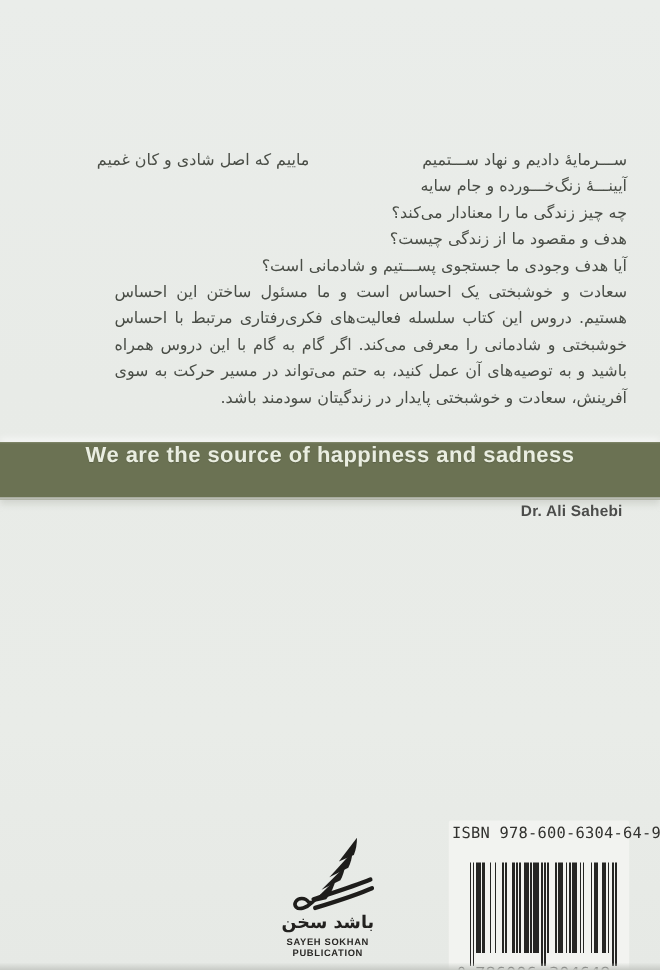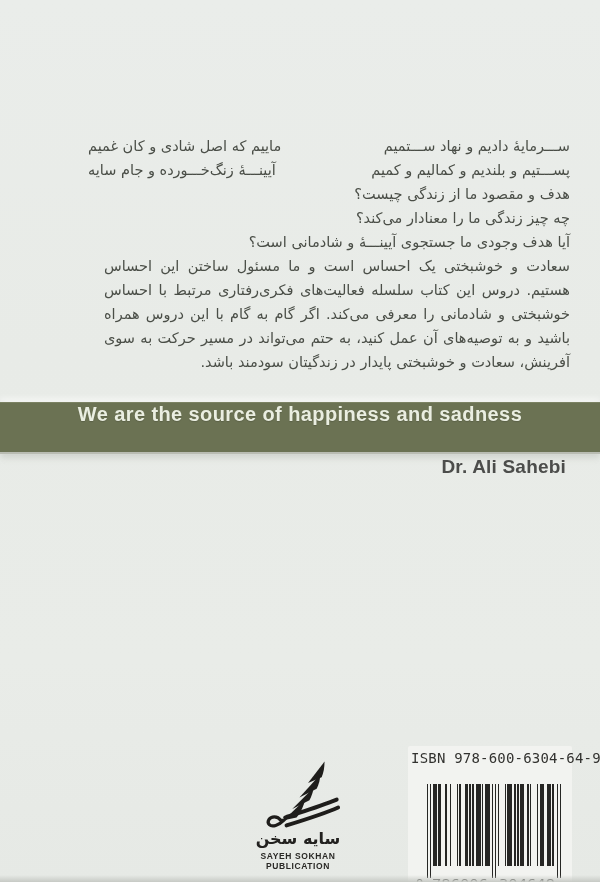--- a/index.html
+++ b/index.html
@@ -45,21 +45,21 @@
     font-family:"Liberation Sans",sans-serif;
     font-weight:bold;
     font-size:20px;
     letter-spacing:.4px;
     text-shadow:0 1px 1px rgba(0,0,0,.15);
   }
   .author{
     position:absolute;top:456px;right:34px;
     font-family:"Liberation Sans",sans-serif;
     font-weight:bold;
-    font-size:19px;
+    font-size:14px;
     color:#4c4d4b;
     letter-spacing:.2px;
   }
   
   .logo{
     position:absolute;left:228px;top:760px;width:140px;
     text-align:center;
   }
   .logo-feather{display:block;margin:0 auto;}
   .logo-fa{
@@ -105,26 +105,25 @@
 <body>
 
 <div class="page">
 
   <div class="persian-block">
     <div class="verse-row">
       <span>ســـرمایۀ دادیم و نهاد ســـتمیم</span>
       <span>ماییم که اصل شادی و کان غمیم</span>
     </div>
     <div class="verse-row">
-      <span>پســـتیم و بلندیم و کمالیم و کمیم</span>
       <span>آیینـــۀ زنگ‌خـــورده و جام سایه</span>
     </div>
+    <div class="question">چه چیز زندگی ما را معنادار می‌کند؟</div>
     <div class="question">هدف و مقصود ما از زندگی چیست؟</div>
-    <div class="question">چه چیز زندگی ما را معنادار می‌کند؟</div>
-    <div class="question">آیا هدف وجودی ما جستجوی آیینـــۀ و شادمانی است؟</div>
+    <div class="question">آیا هدف وجودی ما جستجوی پســـتیم و شادمانی است؟</div>
     <div class="paragraph">سعادت و خوشبختی یک احساس است و ما مسئول ساختن این احساس هستیم. دروس این کتاب سلسله فعالیت‌های فکری‌رفتاری مرتبط با احساس خوشبختی و شادمانی را معرفی می‌کند. اگر گام به گام با این دروس همراه باشید و به توصیه‌های آن عمل کنید، به حتم می‌تواند در مسیر حرکت به سوی آفرینش، سعادت و خوشبختی پایدار در زندگیتان سودمند باشد.</div>
   </div>
 
   <div class="band">
     <span class="band-title">We are the source of happiness and sadness</span>
   </div>
 
   <div class="author">Dr. Ali Sahebi</div>
 
   <div class="logo">
@@ -135,21 +134,21 @@
         <path d="M91 20 L62 52 L86 40 C89 34 91 27 91 20 Z"></path>
         <path d="M82 38 L52 68 L76 56 C79 50 81 44 82 38 Z"></path>
         <path d="M70 55 L40 84 L58 80 C64 73 68 64 70 55 Z"></path>
 
         <path d="M40 84 C33 91 24 94 20 90 C16 86 20 79 27 79 C31 79 34 81 36 84 Z" fill="none" stroke="#1e1d1b" stroke-width="4.5" stroke-linecap="round"></path>
 
         <path d="M42 80 C 66 72 92 64 114 55" fill="none" stroke="#1e1d1b" stroke-width="5.5" stroke-linecap="round"></path>
         <path d="M44 91 C 70 83 96 75 116 66" fill="none" stroke="#1e1d1b" stroke-width="5.5" stroke-linecap="round"></path>
       </g>
     </svg>
-    <div class="logo-fa">سایه سخن</div>
+    <div class="logo-fa">باشد سخن</div>
     <div class="logo-en">
       <div>SAYEH SOKHAN</div>
       <div>PUBLICATION</div>
     </div>
   </div>
 
   <div class="barcode-box">
     <div class="isbn-label">ISBN 978-600-6304-64-9</div>
     <svg class="barcode-svg" id="barcode" width="150" height="106" viewBox="0 0 150 106">
         <rect x="12.00" y="0" width="1.41" height="94" fill="#262624" shape-rendering="crispEdges"></rect>

